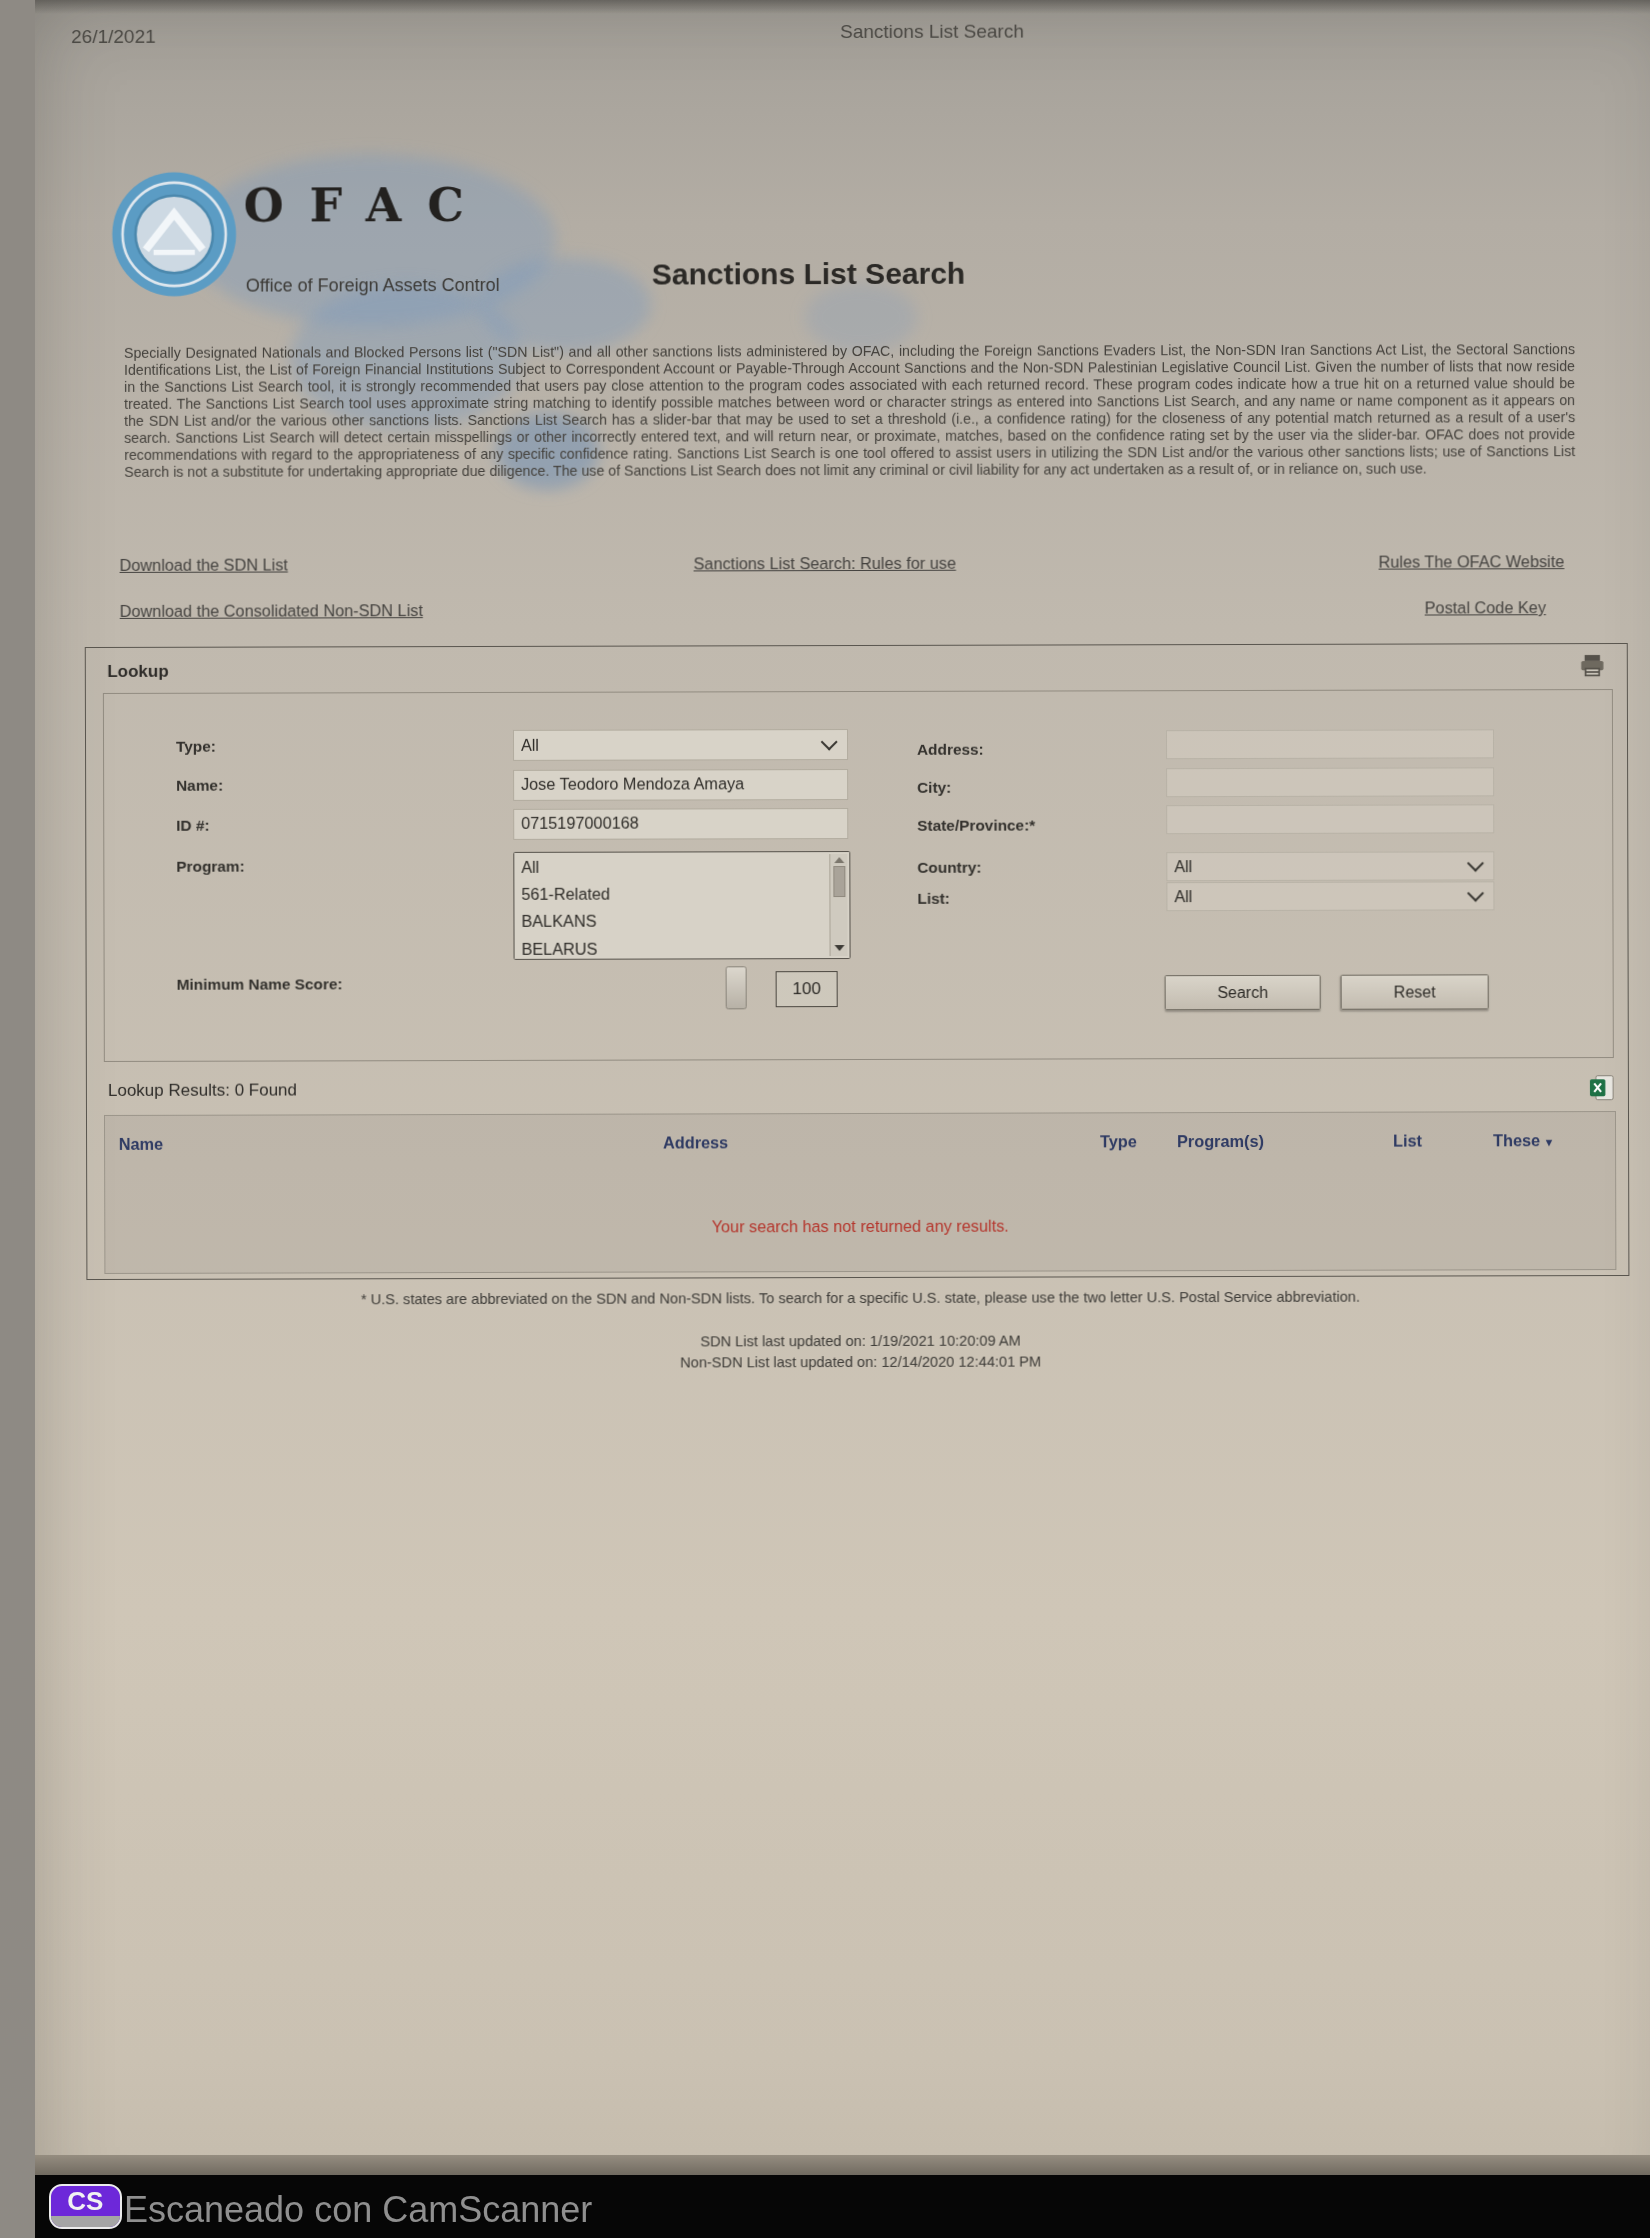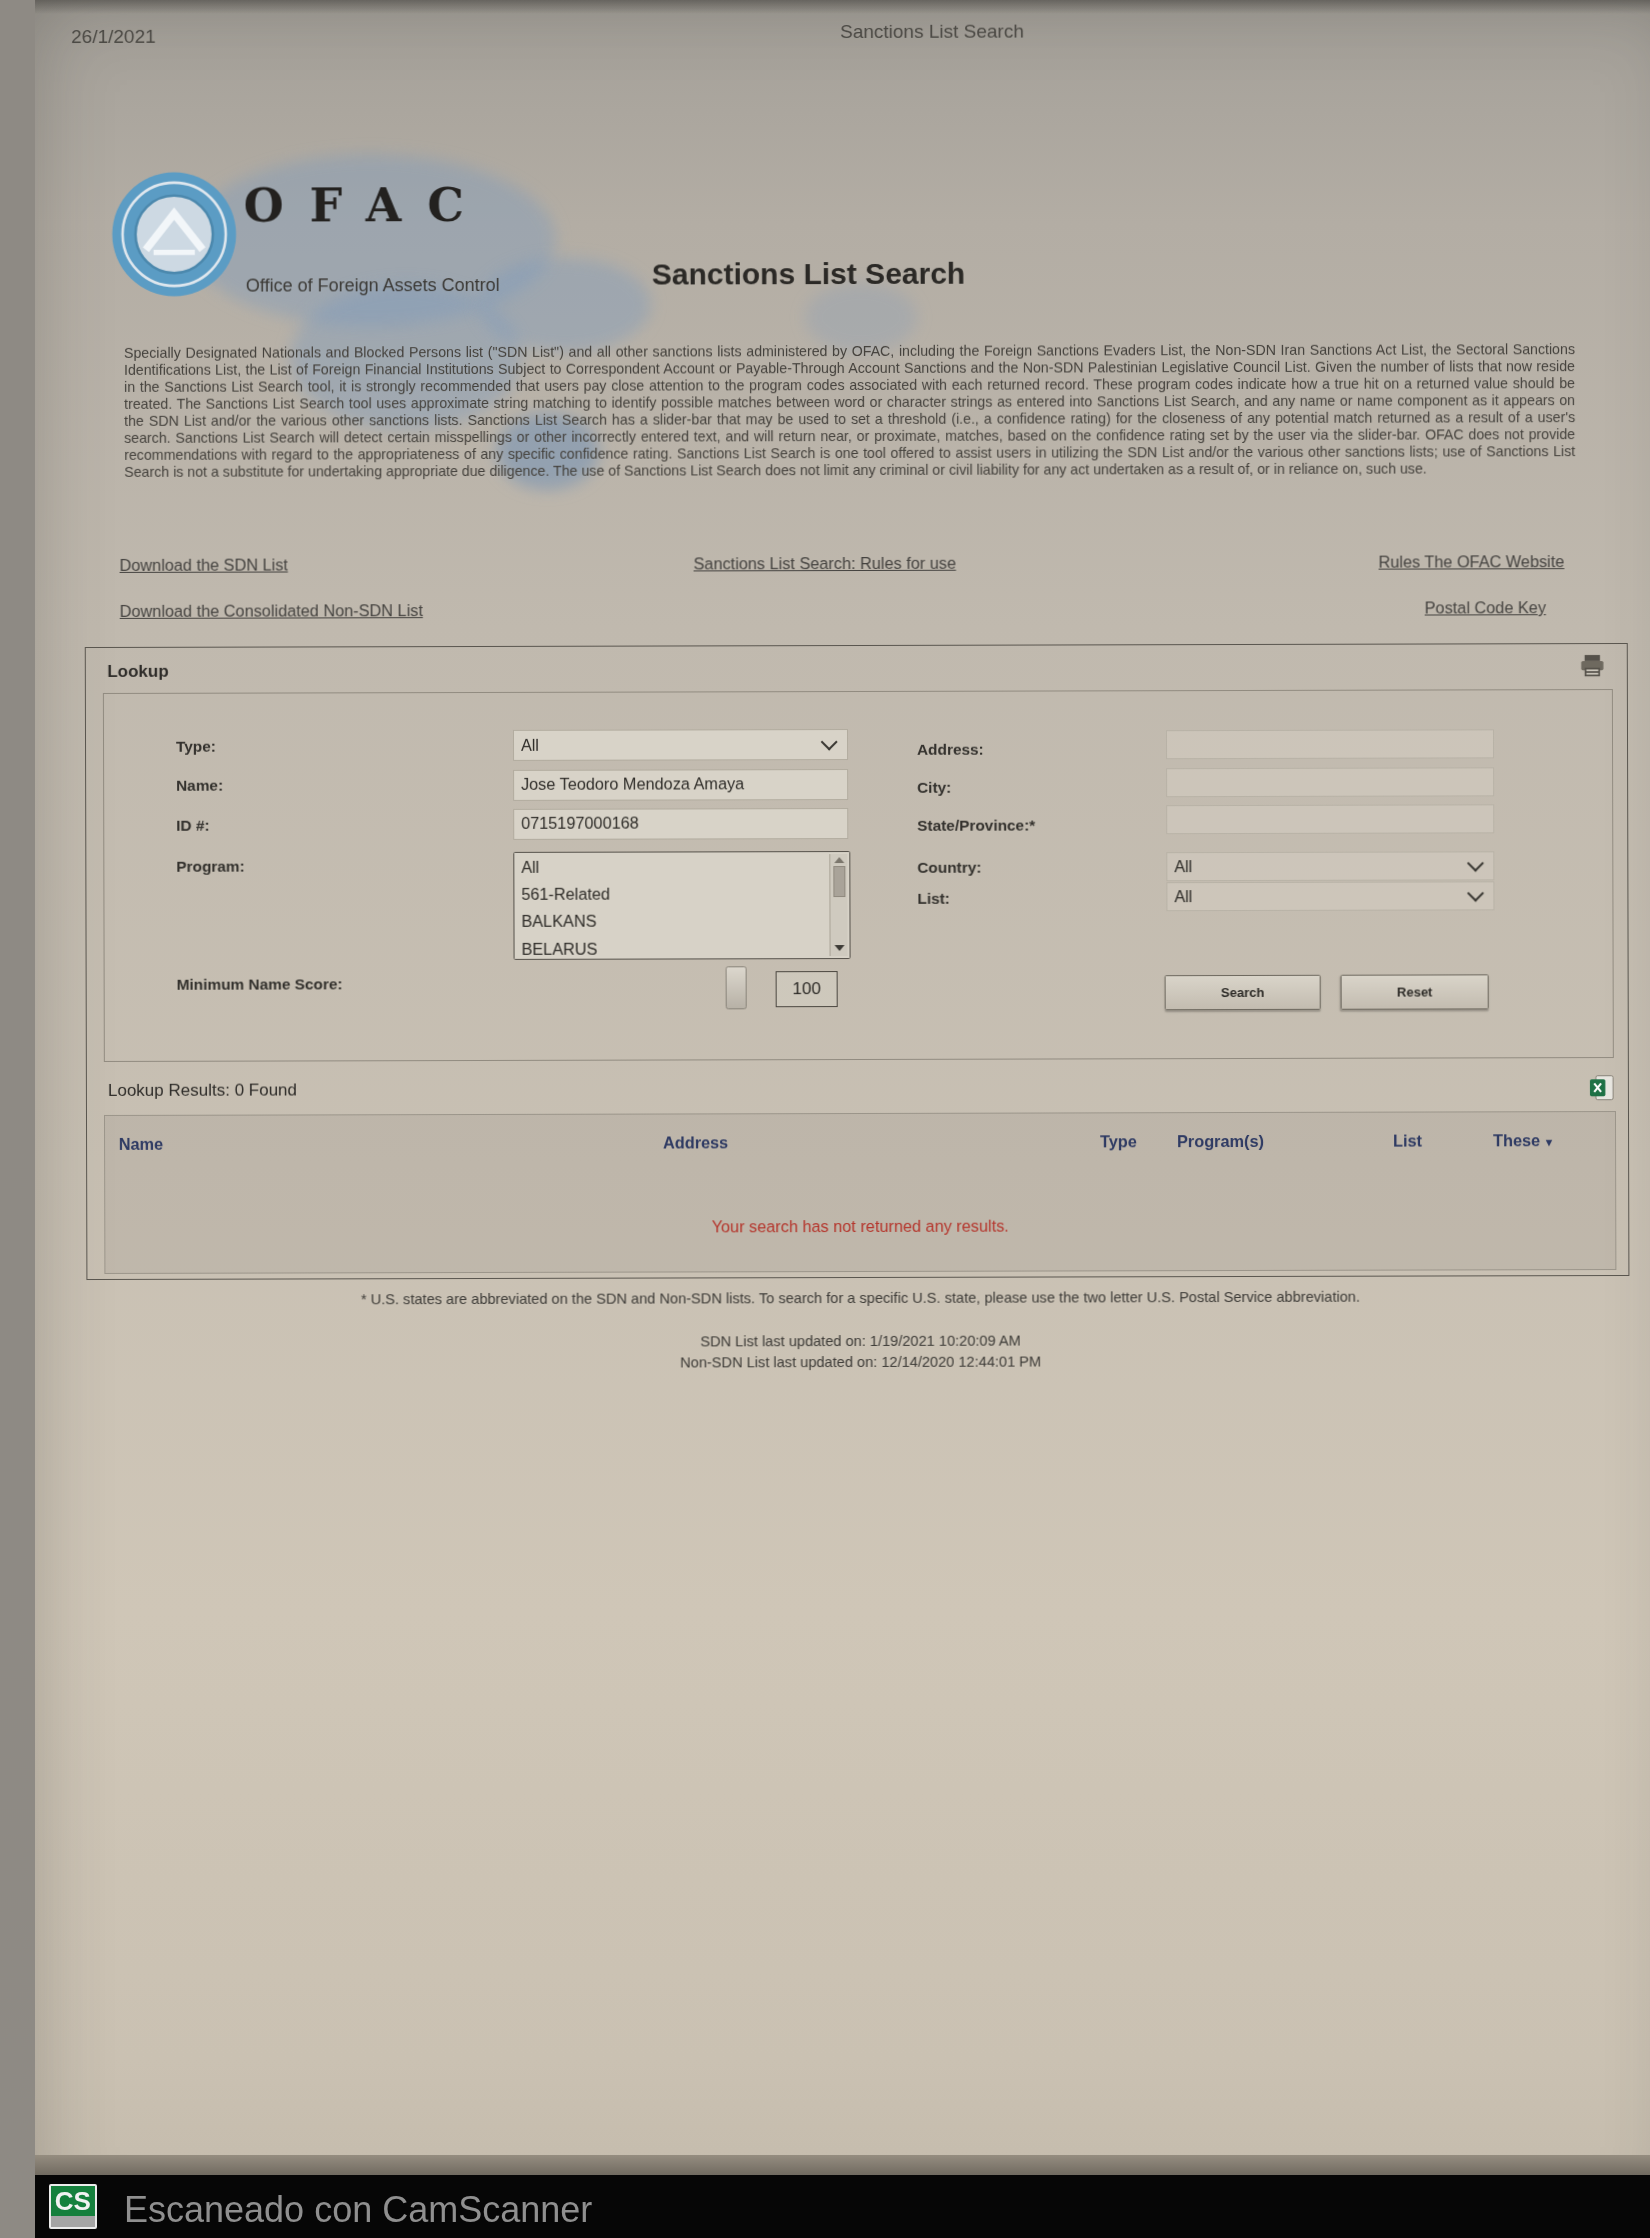--- a/index.html
+++ b/index.html
@@ -50,41 +50,41 @@
   .tri.up{border-bottom:6.9px solid #7b766c;}
   .tri.down{border-top:6.9px solid #3c3a35;}
   .lthumb{width:10.3px;height:29px;background:#a9a399;margin:1.7px auto;border:0.9px solid #8f897e;}
 
   .slider-handle{position:absolute;left:691px;top:966px;width:19px;height:41px;border-radius:2.6px;
     background:linear-gradient(180deg,#dcd7cd,#b7b1a6);border:0.9px solid #89847a;}
   .scorebox{position:absolute;left:741px;top:971px;width:60px;height:34px;border:1.7px solid #4a463f;
     display:flex;align-items:center;justify-content:center;font-size:17px;color:#2c2a26;background:rgba(222,217,206,.35);}
 
   .btn{position:absolute;height:33px;display:flex;align-items:center;justify-content:center;
-    font-size:13px;color:#2e2c28;background:linear-gradient(180deg,#d9d4c9,#c3bcb0);
-    border:1.7px solid #6e695f;border-radius:1.7px;box-shadow:0 1.7px 1.7px rgba(70,66,60,.35);cursor:pointer;font-weight:bold;}
+    font-size:16px;color:#2e2c28;background:linear-gradient(180deg,#d9d4c9,#c3bcb0);
+    border:1.7px solid #6e695f;border-radius:1.7px;box-shadow:0 1.7px 1.7px rgba(70,66,60,.35);cursor:pointer;}
 
   .results-title{position:absolute;left:73px;top:1079px;font-size:17px;font-weight:normal;color:#2e2c29;}
   .results-box{position:absolute;left:69px;top:1113px;width:1510px;height:157px;
     background:rgba(125,120,110,.14);border:0.9px solid #9b958a;}
   .th{position:absolute;top:19px;font-size:16.3px;font-weight:bold;color:#2e3a63;cursor:pointer;}
   .sort-tri{font-size:11px;color:#2e3a63;margin-left:3.4px;}
   .no-results{position:absolute;left:0;right:0;top:103px;text-align:center;font-size:16.3px;color:#b5352c;}
 
   .footnote{position:absolute;left:0;width:100%;top:1290px;text-align:center;font-size:14.6px;color:#3e3c38;}
   .updated{position:absolute;left:0;width:100%;text-align:center;font-size:14.6px;color:#3e3c38;}
 
   .printer-icon{position:absolute;left:1544px;top:655px;width:29px;height:26px;}
   .excel-icon{position:absolute;left:1554px;top:1076px;width:26px;height:27.4px;}
 
   .cam-strip{position:absolute;left:0;top:2155px;width:100%;height:20.6px;
     background:linear-gradient(180deg,#958d80,#6f695f);}
   .cam-bar{position:absolute;left:0;top:2175px;width:100%;height:63px;background:#060606;}
-  .cs-badge{position:absolute;left:13.7px;top:8.6px;width:48px;height:45px;border:2.6px solid #ececec;
-    border-radius:2px;box-sizing:border-box;background:#15803d;overflow:hidden;}
+  .cs-badge{position:absolute;left:13.7px;top:8.6px;width:73px;height:45px;border:2.6px solid #ececec;
+    border-radius:13px;box-sizing:border-box;background:#6d28d9;overflow:hidden;}
   .cs-badge .cs-txt{display:block;text-align:center;font-size:26px;font-weight:bold;color:#f2f2f2;line-height:31px;}
   .cs-badge .cs-foot{position:absolute;left:0;bottom:0;width:100%;height:10.3px;background:#a5a5a5;}
   .cam-label{position:absolute;left:89px;top:13.7px;font-size:36px;color:#8f8f8f;}
 </style>
 </head>
 <body>
 
 <div class="canvas">
   <div class="content">
 

